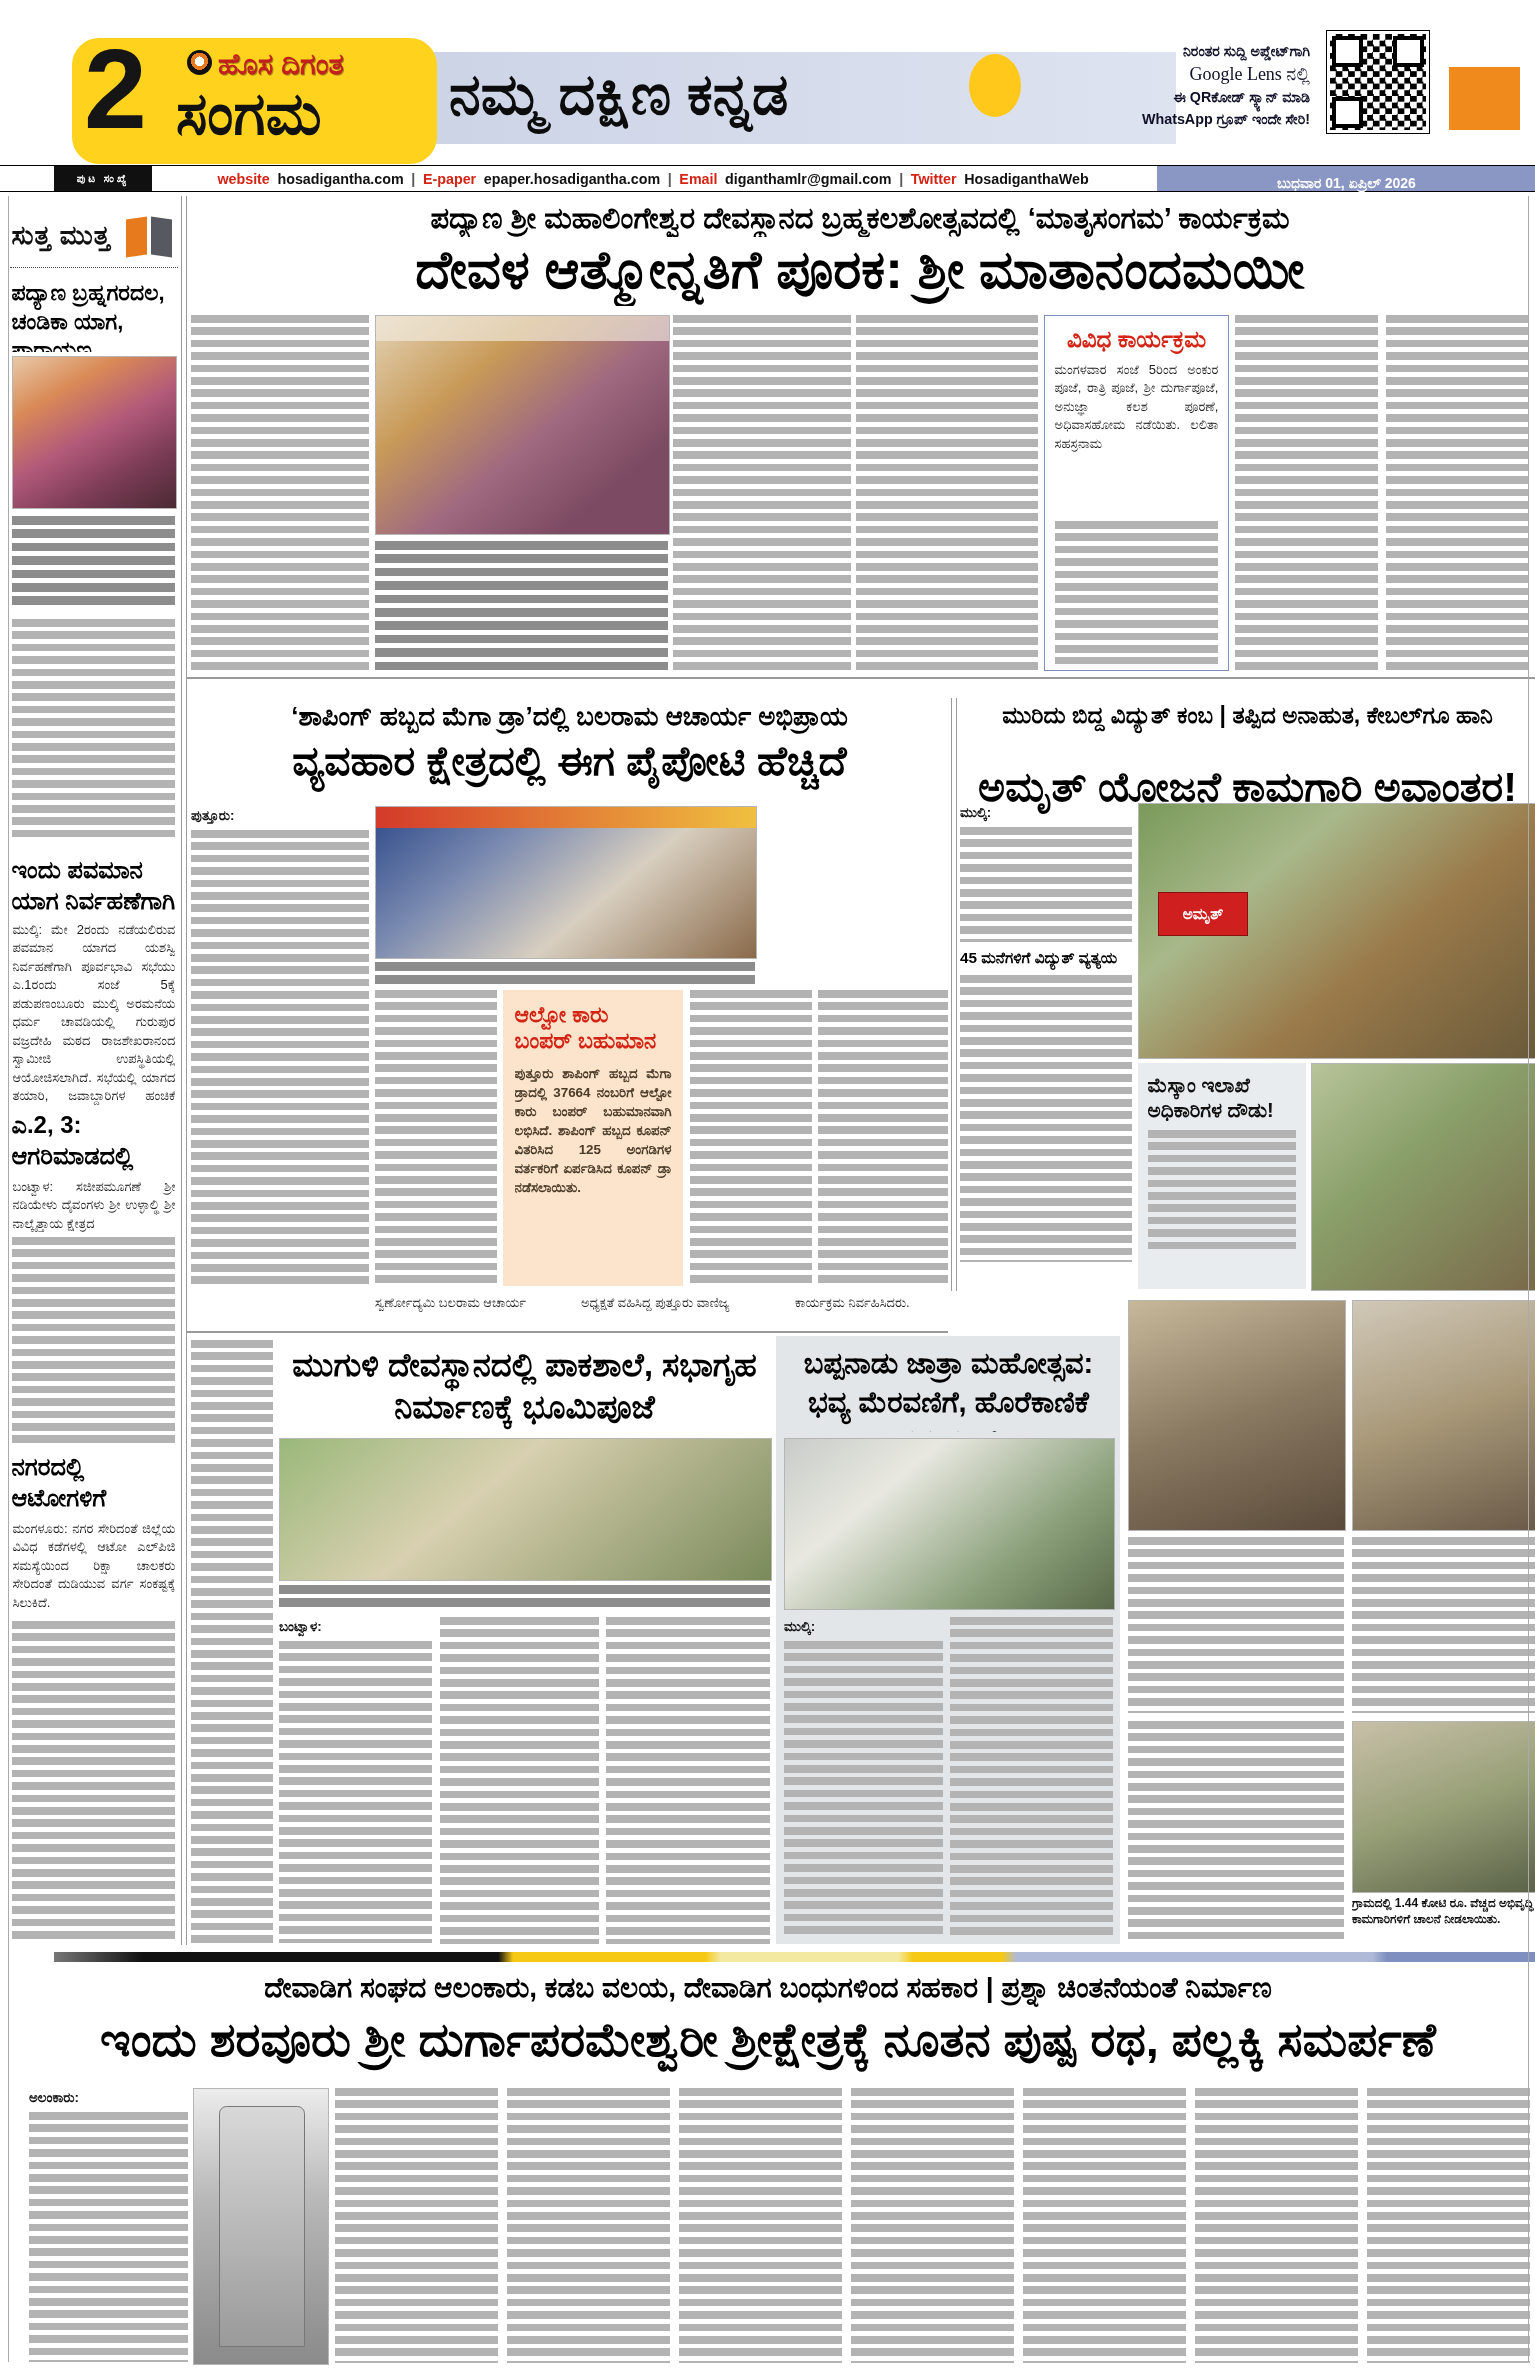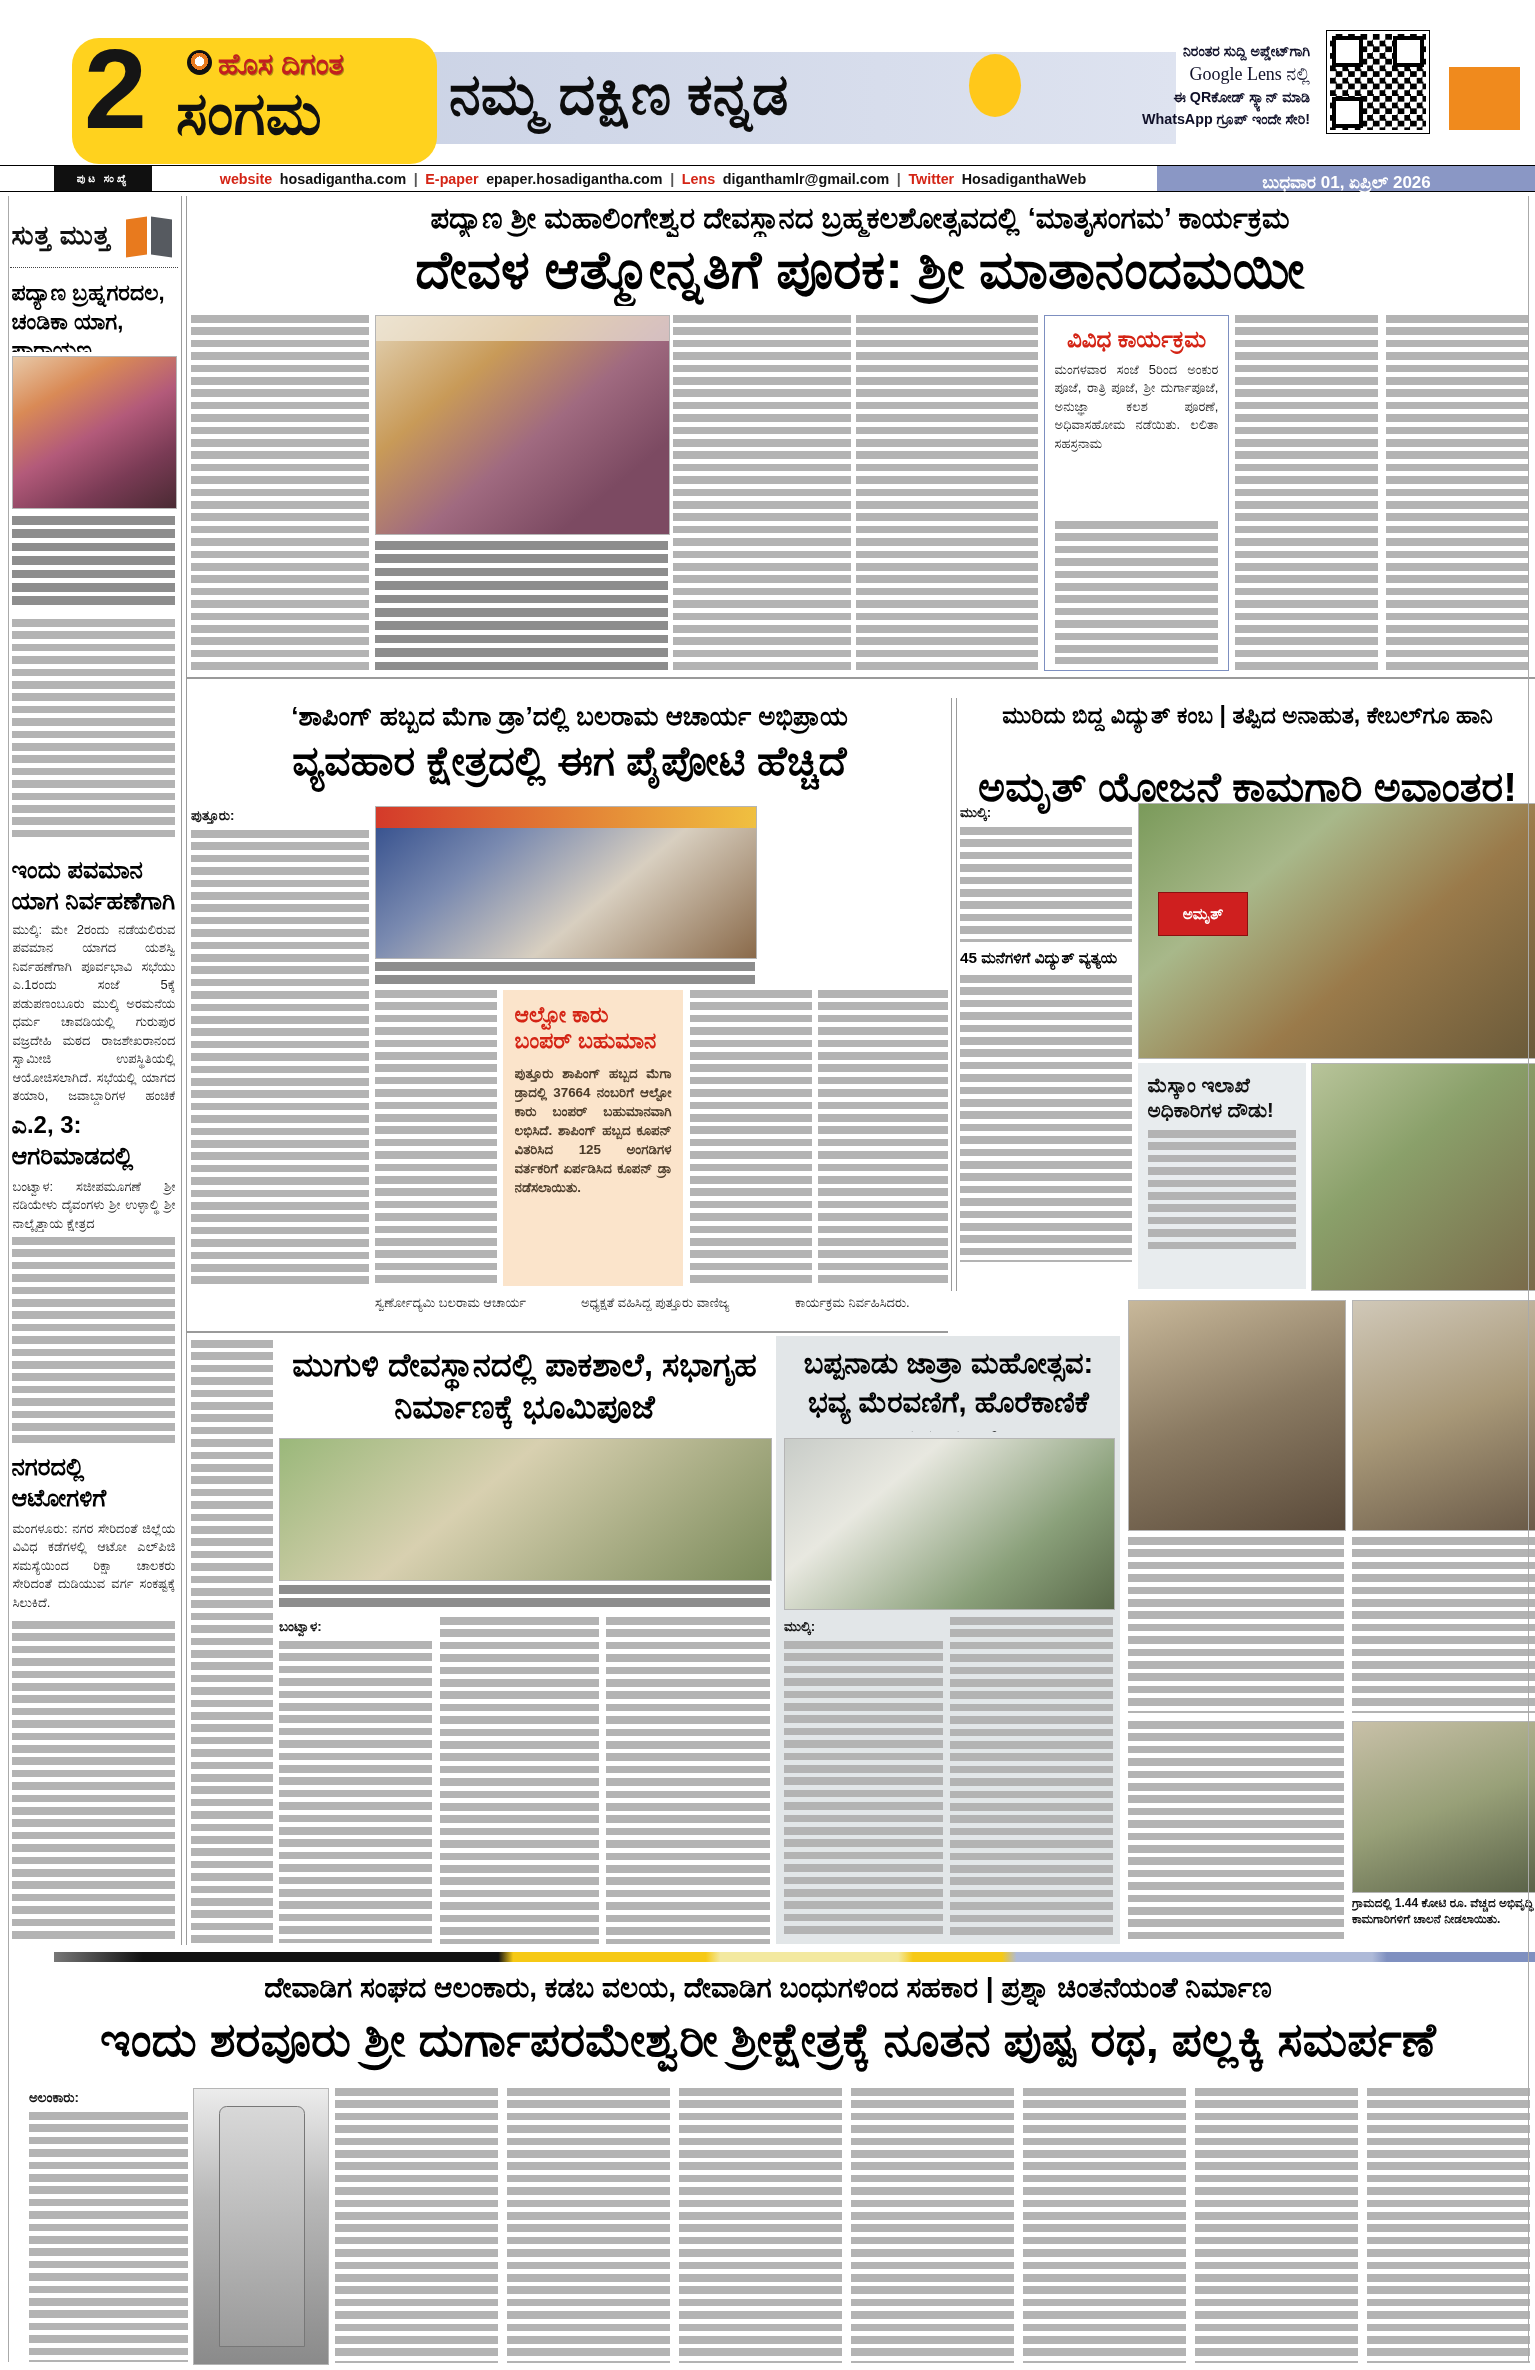--- a/index.html
+++ b/index.html
@@ -52,28 +52,28 @@
     <div class="abs" style="left:54px;top:0;width:98px;height:25px;background:#101010;color:#fff;display:flex;align-items:center;justify-content:center;">
       <span style="font-size:10.5px;font-weight:bold;letter-spacing:2.9px;text-align:right;">ಪುಟ ಸಂಖ್ಯೆ</span>
     </div>
     <div class="abs" style="left:153px;top:0;width:1000px;height:25px;display:flex;align-items:center;justify-content:center;gap:7.6px;font-size:14.3px;font-weight:bold;white-space:nowrap;">
       <span style="color:#d42415;">website</span>
       <span style="color:#111;">hosadigantha.com</span>
       <span style="color:#555;">|</span>
       <span style="color:#d42415;">E-paper</span>
       <span style="color:#111;">epaper.hosadigantha.com</span>
       <span style="color:#555;">|</span>
-      <span style="color:#d42415;">Lens</span>
+      <span style="color:#d42415;">Email</span>
       <span style="color:#111;">diganthamlr@gmail.com</span>
       <span style="color:#555;">|</span>
       <span style="color:#d42415;">Twitter</span>
       <span style="color:#111;">HosadiganthaWeb</span>
     </div>
     <div class="abs" style="left:1157px;top:0;width:379px;height:25px;background:#8a97c5;color:#fff;display:flex;align-items:center;justify-content:center;">
-      <span style="font-size:17px;font-weight:bold;margin-top:9px;">ಬುಧವಾರ 01, ಏಪ್ರಿಲ್ 2026</span>
+      <span style="font-size:14px;font-weight:bold;margin-top:9px;">ಬುಧವಾರ 01, ಏಪ್ರಿಲ್ 2026</span>
     </div>
   </div>
 
   <div class="abs" style="left:9.6px;top:212px;width:168px;height:55px;border-bottom:1.9px dotted #444;">
     <span style="position:absolute;left:1.9px;top:7.6px;font-size:26px;font-weight:bold;letter-spacing:1px;color:#111;">ಸುತ್ತ ಮುತ್ತ</span>
     <span class="abs" style="left:115px;top:1.9px;width:50px;height:46px;">
       <span class="abs" style="left:1.9px;top:3.8px;width:21px;height:38px;background:#e87a1e;transform:skewY(-8deg);"></span>
       <span class="abs" style="left:26px;top:3.8px;width:21px;height:38px;background:#565a60;transform:skewY(8deg);"></span>
     </span>
   </div>

